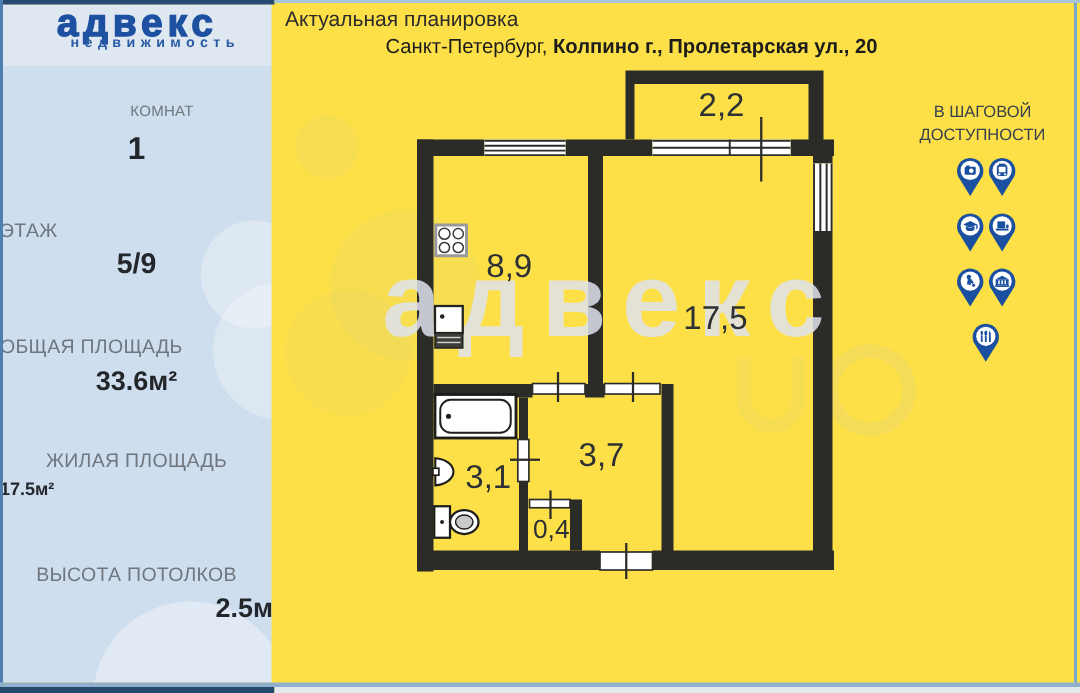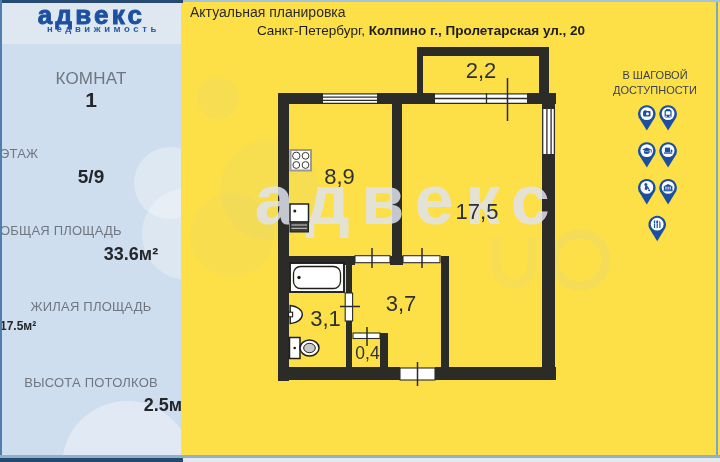--- a/index.html
+++ b/index.html
@@ -19,31 +19,31 @@
 
     <div class="abs" style="left:140px;top:185px;width:92px;height:92px;border-radius:50%;background:rgba(255,255,255,0.28);"></div>
 
     <div class="abs" style="left:60px;top:398px;width:130px;height:130px;border-radius:50%;background:rgba(255,255,255,0.35);"></div>
   </div>
 
   <div class="abs" style="left:2px;top:4px;width:179px;text-align:center;color:#1d50a0;font-weight:bold;font-size:26px;letter-spacing:3.2px;line-height:23px;-webkit-text-stroke:0.9px #1d50a0;">адвекс</div>
 
   <div class="abs" style="left:14px;top:23px;width:179px;text-align:center;color:#2a5ba6;font-weight:bold;font-size:9.5px;letter-spacing:3.6px;">недвижимость</div>
 
-  <div class="abs" style="left:0;top:69px;width:182px;text-align:center;color:#6f7680;font-size:17px;letter-spacing:0.2px;">КОМНАТ</div>
+  <div class="abs" style="left:0;top:69px;width:182px;text-align:center;color:#6f7680;font-size:10px;letter-spacing:0.2px;padding-left:17px;">КОМНАТ</div>
 
   <div class="abs" style="left:0;top:87.5px;width:182px;text-align:center;color:#23262a;font-size:21px;font-weight:bold;">1</div>
 
   <div class="abs" style="left:0;top:146px;width:182px;text-align:left;color:#6f7680;font-size:13px;letter-spacing:0.2px;">ЭТАЖ</div>
 
   <div class="abs" style="left:0;top:165.5px;width:182px;text-align:center;color:#23262a;font-size:19px;font-weight:bold;">5/9</div>
 
   <div class="abs" style="left:0;top:223px;width:182px;text-align:left;color:#6f7680;font-size:13px;letter-spacing:0.2px;">ОБЩАЯ ПЛОЩАДЬ</div>
 
-  <div class="abs" style="left:0;top:244px;width:182px;text-align:center;color:#23262a;font-size:18px;font-weight:bold;margin-left:40px;">33.6м²</div>
+  <div class="abs" style="left:0;top:244px;width:182px;text-align:center;color:#23262a;font-size:18px;font-weight:bold;">33.6м²</div>
 
   <div class="abs" style="left:0;top:299px;width:182px;text-align:center;color:#6f7680;font-size:13px;letter-spacing:0.2px;">ЖИЛАЯ ПЛОЩАДЬ</div>
 
   <div class="abs" style="left:0;top:318.5px;width:182px;text-align:left;color:#23262a;font-size:12px;font-weight:bold;">17.5м²</div>
 
   <div class="abs" style="left:0;top:375px;width:182px;text-align:center;color:#6f7680;font-size:13px;letter-spacing:0.2px;">ВЫСОТА ПОТОЛКОВ</div>
 
   <div class="abs" style="left:0;top:394.5px;width:182px;text-align:right;color:#23262a;font-size:18px;font-weight:bold;">2.5м</div>
 
   <div class="abs" style="left:190px;top:4px;width:462px;text-align:left;color:#2b2b2b;font-size:14px;">Актуальная планировка</div>

